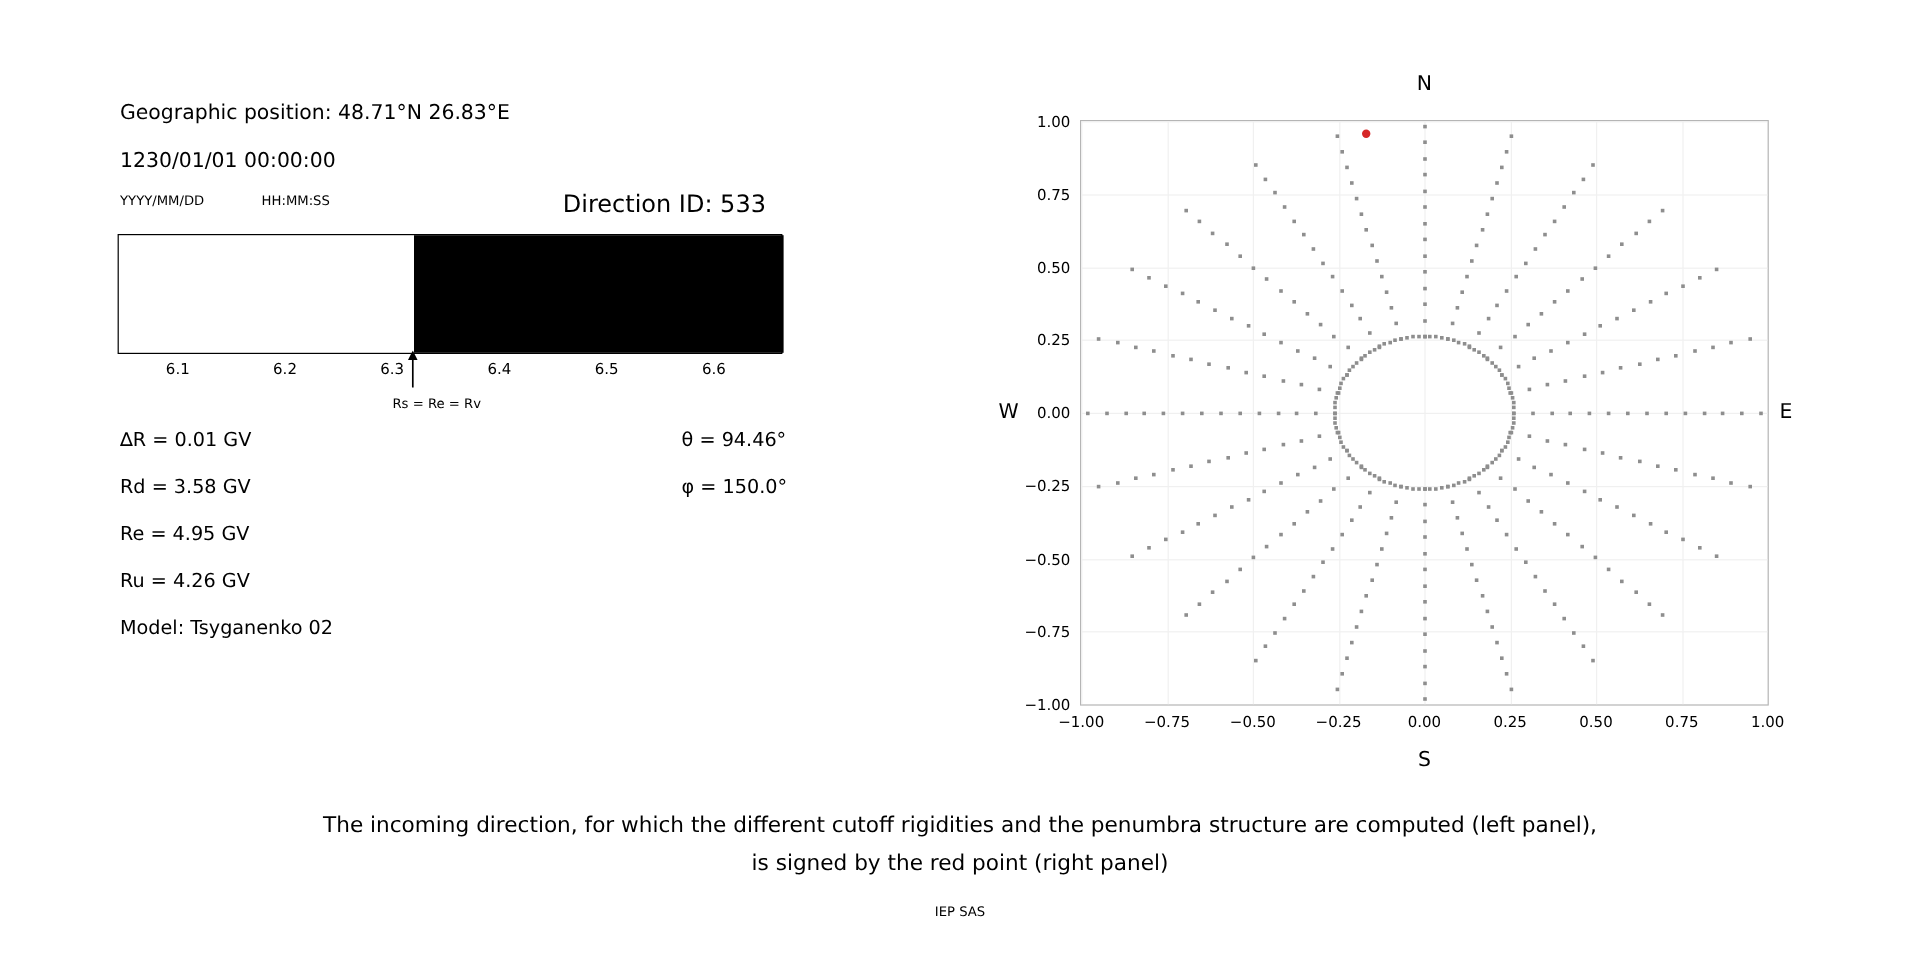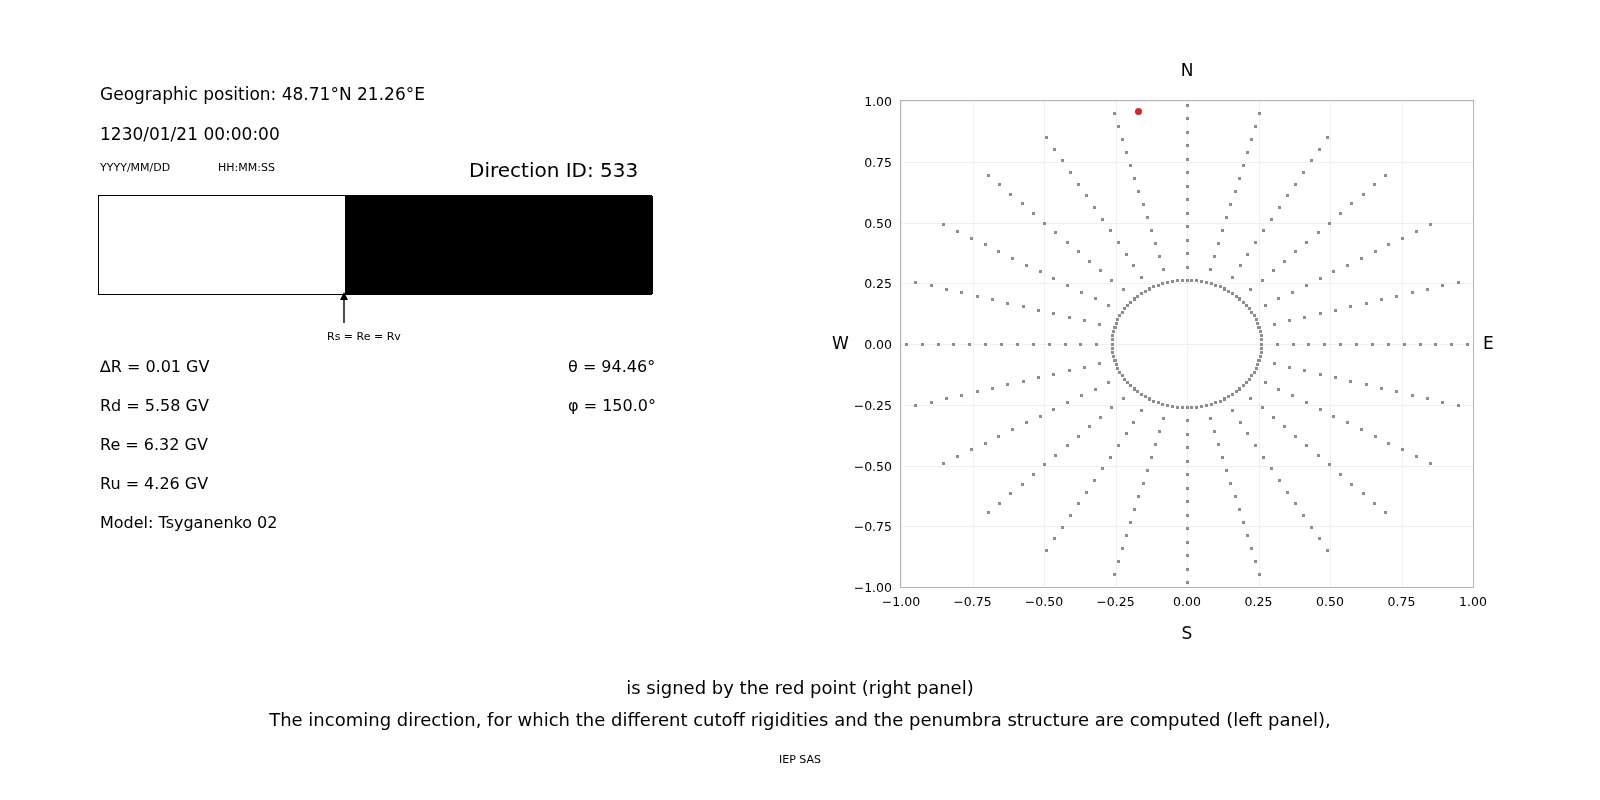--- a/index.html
+++ b/index.html
@@ -210,45 +210,53 @@
     width: 1600px;
     text-align: center;
     font-size: 11px;
   }
 </style>
 </head>
 <body>
 
 <div id="left-panel">
 
-  <div class="txt" id="geo-position">Geographic position: 48.71°N 21.26°E</div>
-
-  <div class="txt" id="datetime-value">1230/01/21 00:00:00</div>
+  <div class="txt" id="geo-position">Geographic position: 48.71°N 26.83°E</div>
+
+  <div class="txt" id="datetime-value">1230/01/01 00:00:00</div>
 
   <div class="txt" id="date-format-label">YYYY/MM/DD</div>
 
   <div class="txt" id="time-format-label">HH:MM:SS</div>
 
   <div class="txt" id="direction-id">Direction ID: 533</div>
 
   <div id="penumbra-plot">
     <div id="penumbra-black" style="left: 245.726px; width: 308.274px;"></div>
   </div>
 
+  <div id="penumbra-axis">
+      <div class="tick-label" style="left: 50.1452px;">6.1</div>
+      <div class="tick-label" style="left: 139.5px;">6.2</div>
+      <div class="tick-label" style="left: 228.855px;">6.3</div>
+      <div class="tick-label" style="left: 318.21px;">6.4</div>
+      <div class="tick-label" style="left: 407.565px;">6.5</div>
+      <div class="tick-label" style="left: 496.919px;">6.6</div>
+    </div>
 
   <svg id="cutoff-arrow" viewBox="0 0 14 32" style="left: 336.726px;">
     <line x1="7" y1="31" x2="7" y2="4" stroke="#000" stroke-width="1.4"></line>
     <polygon points="7,0 3,8 11,8" fill="#000"></polygon>
   </svg>
 
   <div class="txt" id="cutoff-arrow-label">Rs = Re = Rv</div>
 
   <div class="txt param" id="param-dR">∆R = 0.01 GV</div>
-  <div class="txt param" id="param-Rd">Rd = 5.58 GV</div>
-  <div class="txt param" id="param-Re">Re = 6.32 GV</div>
+  <div class="txt param" id="param-Rd">Rd = 3.58 GV</div>
+  <div class="txt param" id="param-Re">Re = 4.95 GV</div>
   <div class="txt param" id="param-Ru">Ru = 4.26 GV</div>
   <div class="txt param" id="param-model">Model: Tsyganenko 02</div>
   <div class="txt param" id="param-theta">θ = 94.46°</div>
   <div class="txt param" id="param-phi">φ = 150.0°</div>
 </div>
 
 <div id="sky-panel">
 
   <div class="compass" id="compass-N">N</div>
   <div class="compass" id="compass-S">S</div>
@@ -727,17 +735,17 @@
       <div class="dot" style="left: 260.414px; top: 181.213px; background: rgb(142, 142, 142);"></div>
       <div class="dot" style="left: 265.106px; top: 180.003px; background: rgb(142, 142, 142);"></div>
       <div class="dot" style="left: 269.881px; top: 179.057px; background: rgb(142, 142, 142);"></div>
       <div class="dot" style="left: 274.719px; top: 178.379px; background: rgb(142, 142, 142);"></div>
       <div class="dot" style="left: 279.599px; top: 177.97px; background: rgb(142, 142, 142);"></div>
       <div id="red-marker" style="left: 233.88px; top: 7.435px; background: rgb(214, 39, 40);"></div>
     </div>
 </div>
 
 <div id="caption">
+  <div>The incoming direction, for which the different cutoff rigidities and the penumbra structure are computed (left panel),</div>
   <div>is signed by the red point (right panel)</div>
-  <div>The incoming direction, for which the different cutoff rigidities and the penumbra structure are computed (left panel),</div>
 </div>
 
 <div id="credit">IEP SAS</div>
 
 </body></html>

